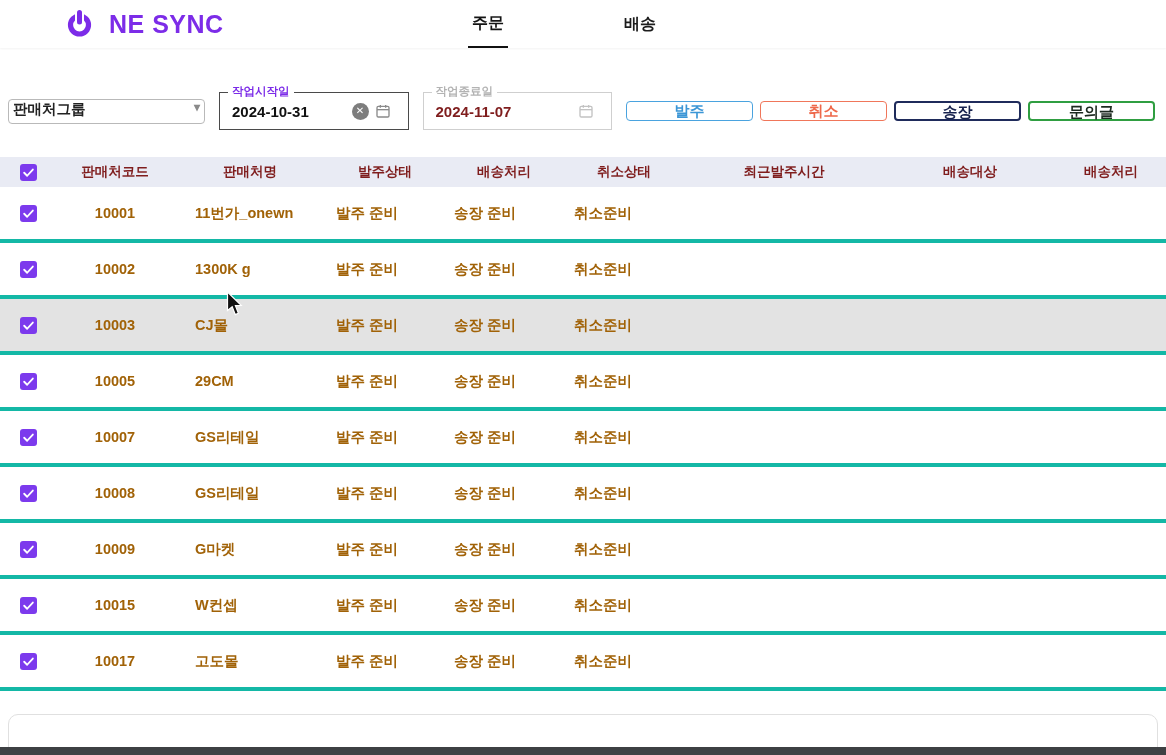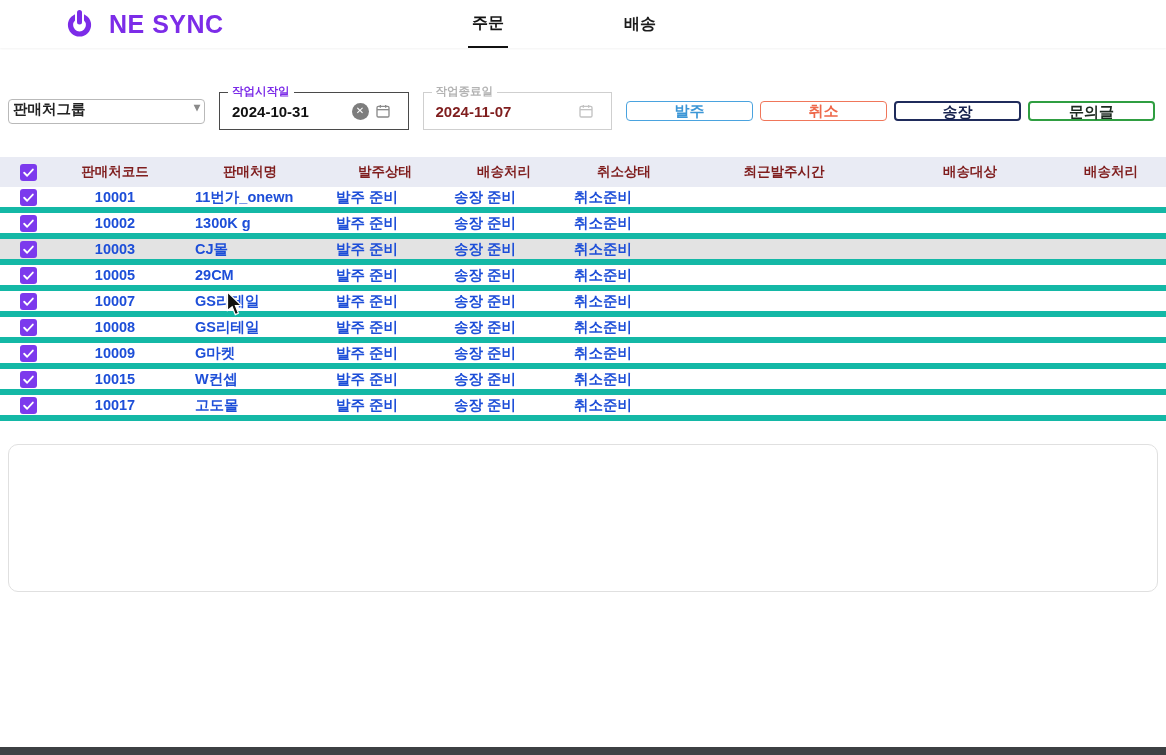--- a/index.html
+++ b/index.html
@@ -82,23 +82,23 @@
   .table { margin-top:27px; width:100%; }
   .thead {
     display:grid; grid-template-columns:var(--cols);
     height:30px; align-items:center;
     background:var(--table-header-bg,#e9ebf4);
     font-size:13.5px; font-weight:700; color:#7f1d1d;
   }
   .thead .th { text-align:center; }
   .trow {
     display:grid; grid-template-columns:var(--cols);
-    height:26px; align-items:center;
-    border-bottom:6px solid #14b8a6;
-    font-size:14.5px; font-weight:700; color:#1d4ed8;
+    height:56px; align-items:center;
+    border-bottom:4px solid #14b8a6;
+    font-size:14.5px; font-weight:700; color:#a16207;
     background:#fff;
   }
   .trow.highlight { background:var(--row-highlight,#e3e3e3); }
   .cell.check-cell { display:flex; justify-content:center; }
   .checkbox {
     width:17px; height:17px; border-radius:3px;
     background:var(--checkbox-purple,#7c3aed);
     display:flex; align-items:center; justify-content:center; cursor:pointer;
   }
   .cell.code { text-align:center; font-weight:700; }

